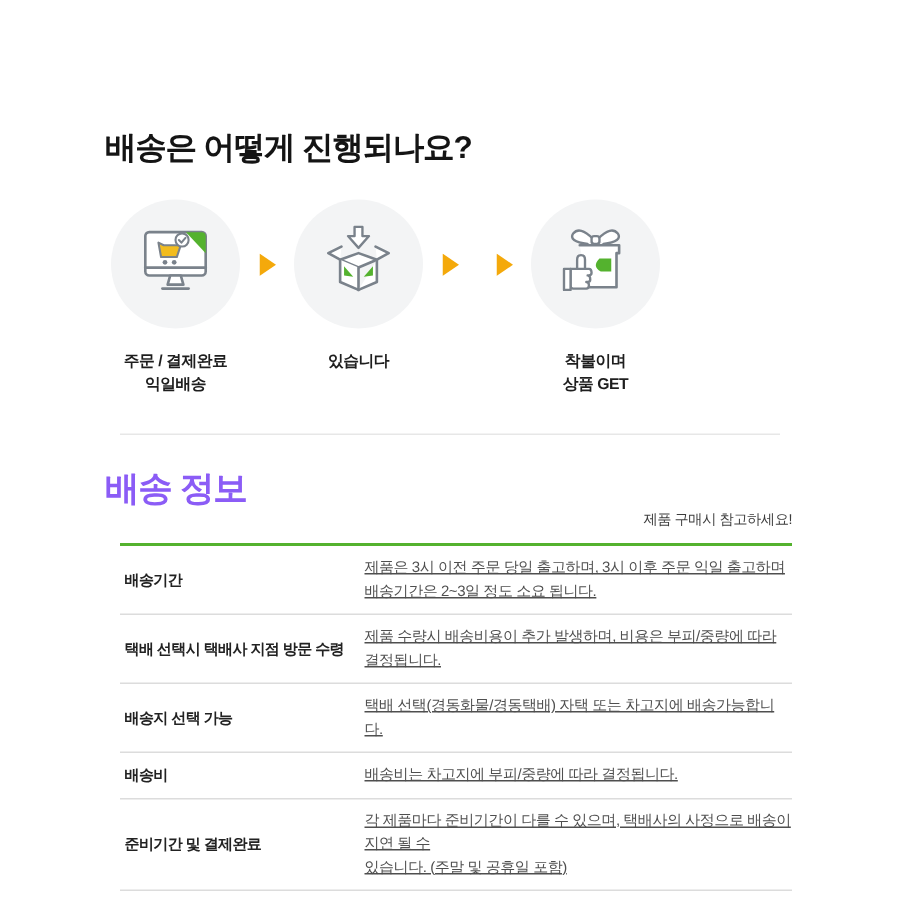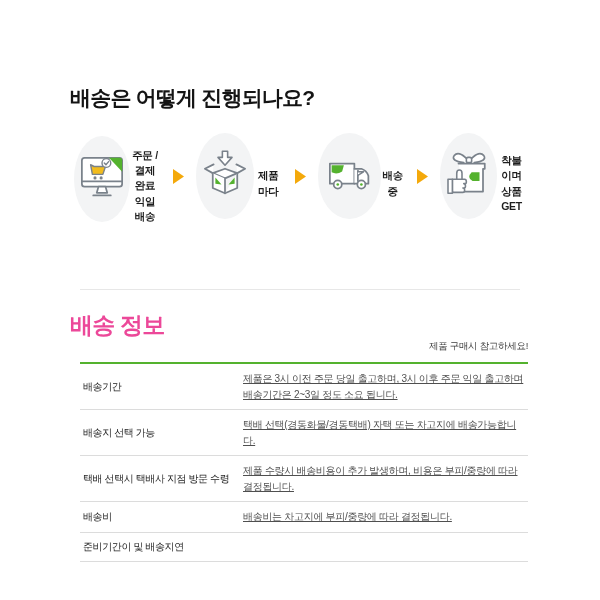--- a/index.html
+++ b/index.html
@@ -15,21 +15,21 @@
   .main-title {
     position: absolute; left: 70px; top: 84px;
     font-size: 21px; font-weight: 800; letter-spacing: -0.8px; color: #141414;
   }
 
   
   .flow {
     position: absolute; left: 74px; top: 133px; width: 452px;
     display: flex; flex-direction: row; align-items: flex-start;
   }
-  .step { width: 86px; display: flex; flex-direction: row; align-items: center; }
+  .step { width: 86px; display: flex; flex-direction: column; align-items: center; }
   .step-circle {
     width: 86px; height: 86px; border-radius: 50%;
     background: #f3f4f5; display: flex; align-items: center; justify-content: center;
   }
   .step-circle svg { width: 56px; height: 56px; }
   .step-label {
     margin-top: 15px; text-align: center;
     font-size: 10.5px; font-weight: 700; line-height: 1.45;
     color: #1e1e1e; white-space: pre-line; letter-spacing: -0.3px;
   }
@@ -39,40 +39,40 @@
   }
   .flow-arrow svg { width: 11px; height: 15px; }
 
   .divider {
     position: absolute; left: 80px; right: 80px; top: 289px;
     height: 1px; background: #e7e7e7;
   }
 
   .info-title {
     position: absolute; left: 70px; top: 310px;
-    font-size: 23px; font-weight: 800; letter-spacing: -0.8px; color: #ec4899;
+    font-size: 23px; font-weight: 800; letter-spacing: -0.8px; color: #8b5cf6;
   }
   .info-note {
     position: absolute; right: 72px; top: 340px;
     font-size: 9.5px; color: #3c3c3c; letter-spacing: -0.3px;
   }
 
   .info-table {
     position: absolute; left: 80px; right: 72px; top: 362px;
     border-top: 2px solid #54b22e;
   }
   .info-row {
     display: flex; flex-direction: row; align-items: center;
     border-bottom: 1px solid #dcdcdc;
     padding: 7px 0;
     min-height: 27px;
   }
   .info-row-label {
     width: 163px; flex: 0 0 163px;
-    font-size: 10px; font-weight: 400; color: #222; letter-spacing: -0.4px;
+    font-size: 10px; font-weight: 700; color: #222; letter-spacing: -0.4px;
     padding-left: 3px;
   }
   .info-row-value {
     flex: 1 1 auto;
     font-size: 10px; color: #4f4f4f; line-height: 1.55;
     white-space: pre-line; letter-spacing: -0.3px; text-decoration: underline;
   }
 </style>
 </head>
 <body>
@@ -118,47 +118,29 @@
             <path d="M32 26 L46 31 L32 37 L18 31 Z" fill="#ffffff"></path>
             <path d="M18 31 L9 26 L19 21" fill="#ffffff"></path>
             <path d="M46 31 L55 26 L45 21" fill="#ffffff"></path>
             <path d="M18 31 L18 48 L32 54 L32 37" fill="#ffffff"></path>
             <path d="M46 31 L46 48 L32 54" fill="#ffffff"></path>
             <path d="M21 36 L28 44 L21 43 Z" fill="#54B22E" stroke="none"></path>
             <path d="M43 36 L36 44 L43 43 Z" fill="#54B22E" stroke="none"></path>
           </svg>
         </span>
       </div>
-      <div class="step-label">제품마다</div>
+      <div class="step-label">있습니다</div>
     </div>
 
     <div class="flow-arrow">
       <svg viewBox="0 0 11 15">
           <path d="M0 0 L11 7.5 L0 15 Z" fill="#F4A90B"></path>
         </svg>
     </div>
 
-    <div class="step">
-      <div class="step-circle">
-        <span>
-          <svg viewBox="0 0 64 64" fill="none" stroke="#7A828B" stroke-width="2" stroke-linecap="round" stroke-linejoin="round">
-            <rect x="9" y="20" width="28" height="23" fill="#ffffff"></rect>
-            <path d="M11 22 L25 22 L23 29 Q17 33 11 30 Z" fill="#54B22E" stroke="none"></path>
-            <path d="M37 26 H45 Q51 28 53 34 V43 H37" fill="#ffffff"></path>
-            <line x1="41" y1="28" x2="41" y2="40"></line>
-            <path d="M41 29.5 H47.5 L41 33.5" fill="#ffffff" stroke-width="1.6"></path>
-            <circle cx="18" cy="44" r="4.6" fill="#ffffff"></circle>
-            <circle cx="18" cy="44" r="1.5" fill="#54B22E" stroke="none"></circle>
-            <circle cx="45" cy="44" r="4.6" fill="#ffffff"></circle>
-            <circle cx="45" cy="44" r="1.5" fill="#54B22E" stroke="none"></circle>
-          </svg>
-        </span>
-      </div>
-      <div class="step-label">배송중</div>
-    </div>
 
     <div class="flow-arrow">
       <svg viewBox="0 0 11 15">
           <path d="M0 0 L11 7.5 L0 15 Z" fill="#F4A90B"></path>
         </svg>
     </div>
 
     <div class="step">
       <div class="step-circle">
         <span>
@@ -185,29 +167,31 @@
   <h2 class="info-title">배송 정보</h2>
   <div class="info-note">제품 구매시 참고하세요!</div>
 
   <div class="info-table">
     <div class="info-row">
       <div class="info-row-label">배송기간</div>
       <div class="info-row-value">제품은 3시 이전 주문 당일 출고하며, 3시 이후 주문 익일 출고하며
 배송기간은 2~3일 정도 소요 됩니다.</div>
     </div>
     <div class="info-row">
+      <div class="info-row-label">택배 선택시 택배사 지점 방문 수령</div>
+      <div class="info-row-value">제품 수량시 배송비용이 추가 발생하며, 비용은 부피/중량에 따라 결정됩니다.</div>
+    </div>
+    <div class="info-row">
       <div class="info-row-label">배송지 선택 가능</div>
       <div class="info-row-value">택배 선택(경동화물/경동택배) 자택 또는 차고지에 배송가능합니다.</div>
-    </div>
-    <div class="info-row">
-      <div class="info-row-label">택배 선택시 택배사 지점 방문 수령</div>
-      <div class="info-row-value">제품 수량시 배송비용이 추가 발생하며, 비용은 부피/중량에 따라 결정됩니다.</div>
     </div>
     <div class="info-row">
       <div class="info-row-label">배송비</div>
       <div class="info-row-value">배송비는 차고지에 부피/중량에 따라 결정됩니다.</div>
     </div>
     <div class="info-row">
-      <div class="info-row-label">준비기간이 및 배송지연</div>
+      <div class="info-row-label">준비기간 및 결제완료</div>
+      <div class="info-row-value">각 제품마다 준비기간이 다를 수 있으며, 택배사의 사정으로 배송이 지연 될 수
+있습니다. (주말 및 공휴일 포함)</div>
     </div>
   </div>
 
 </div>
 
 </body></html>

